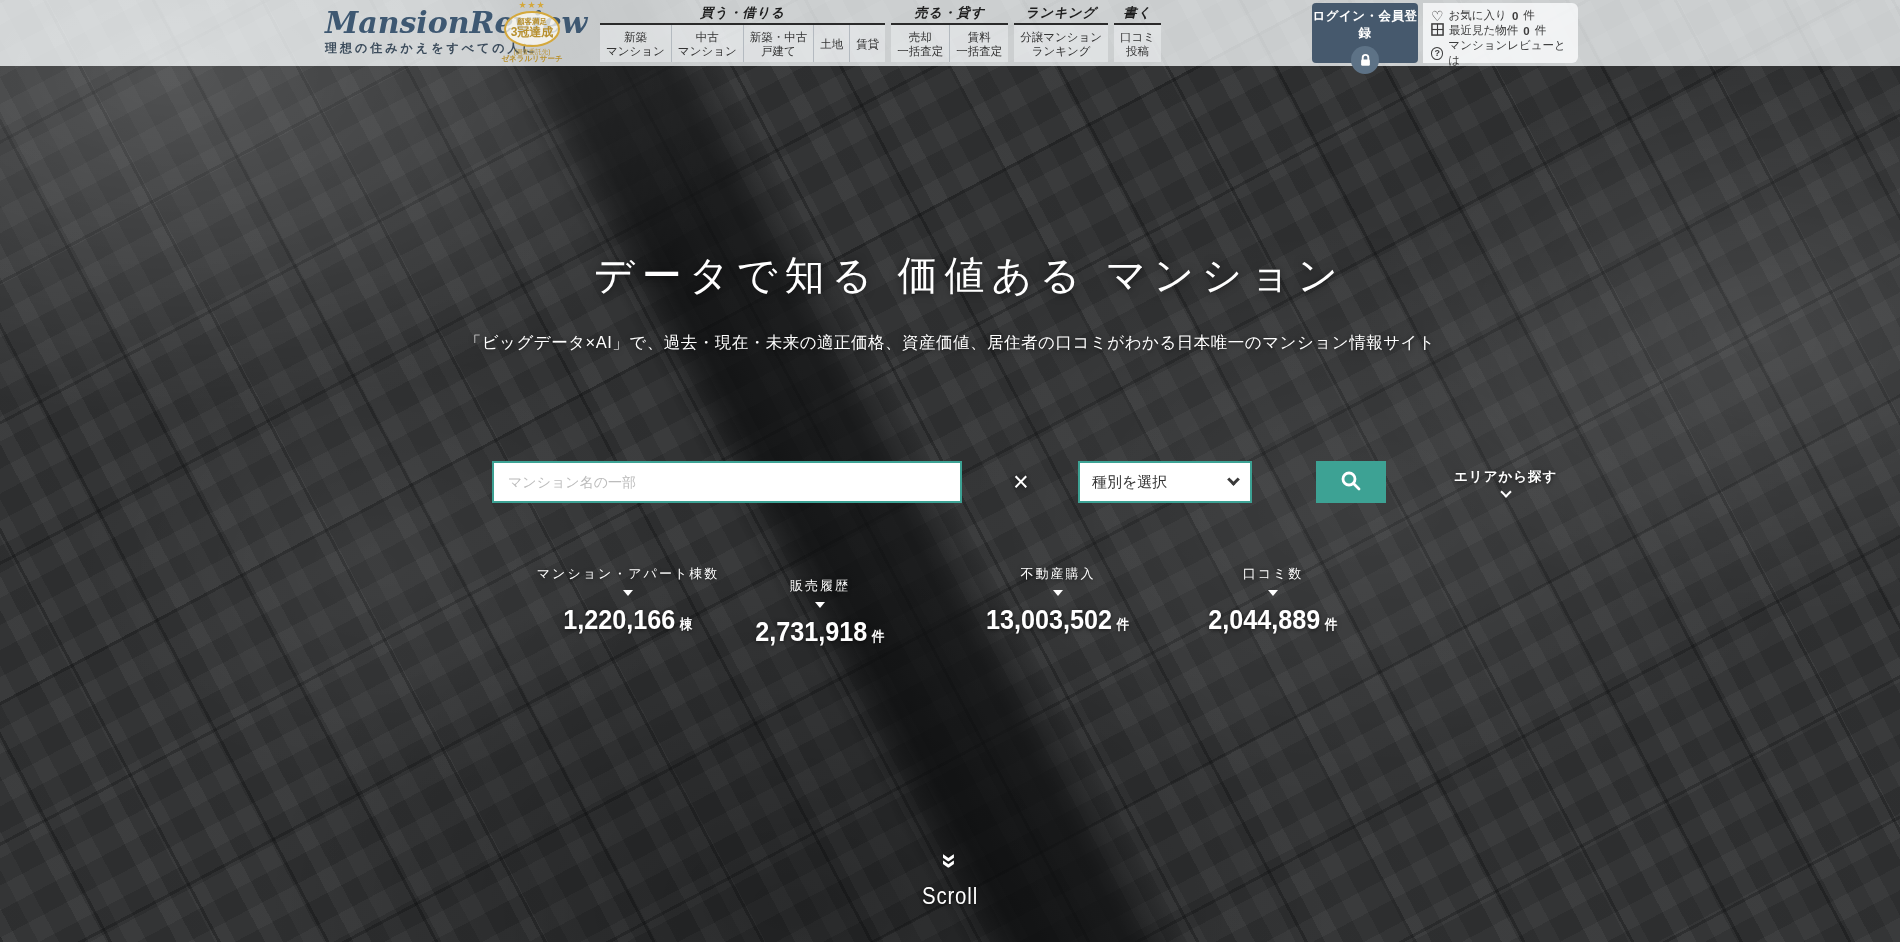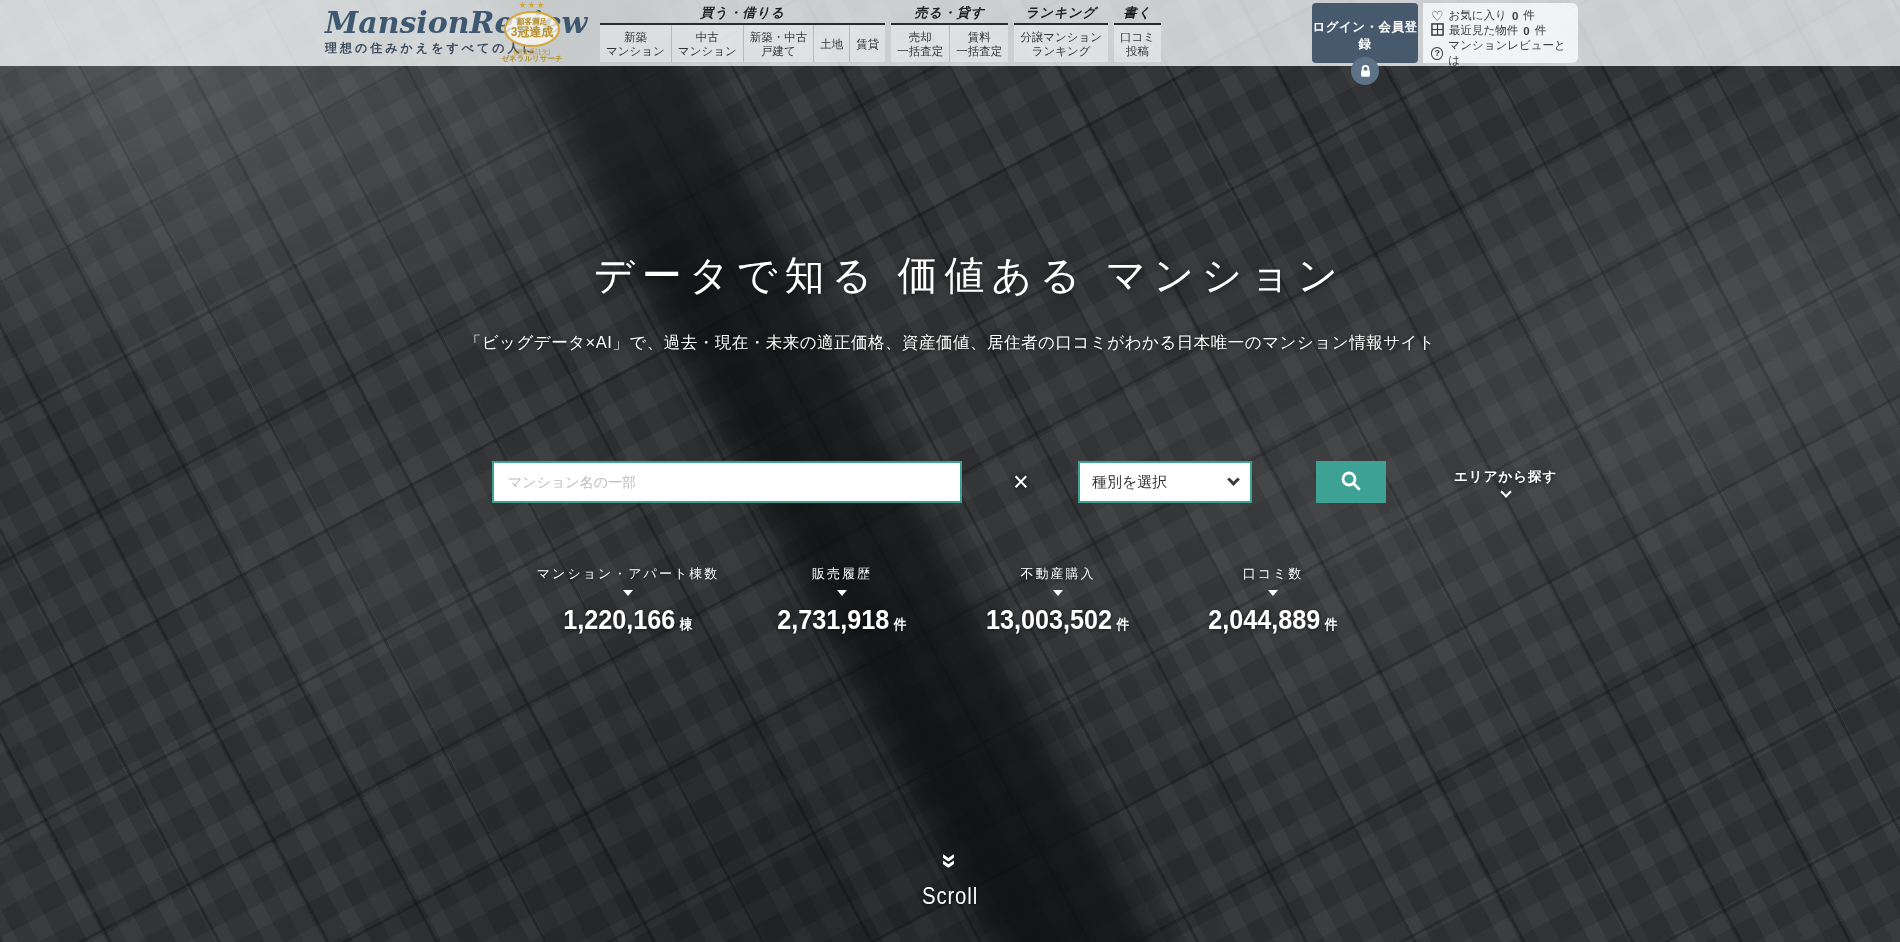--- a/index.html
+++ b/index.html
@@ -44,21 +44,21 @@
   .nav { position:absolute; left:600px; top:4px; height:58px; display:flex; gap:6px; }
   .nav-group { display:flex; flex-direction:column; }
   .nav-group-label { height:18px; text-align:center; font-size:13px; font-weight:bold; color:#1e1e1e; letter-spacing:1px;
                      border-bottom:2px solid #2a2a2a; padding-bottom:19px;font-style:italic; }
   .nav-items { flex:1; display:flex; background:rgba(245,247,248,.45); }
   .nav-item { display:flex; flex-direction:column; justify-content:center; align-items:center;
               padding:0 6px; font-size:11.5px; line-height:14px; color:#333; cursor:pointer; text-decoration:none; }
   .nav-item + .nav-item { border-left:1px solid #b4bac0; }
 
   .login-btn { position:absolute; left:1312px; top:3px; width:106px; height:60px; background:#46596d; border:none;
-               border-radius:4px; cursor:pointer; color:#fff; padding-top:16px; }
+               border-radius:4px; cursor:pointer; color:#fff; padding-top:5px; }
   .login-label { font-size:12.5px; font-weight:bold; letter-spacing:.5px; display:block; }
   .login-lock-circle { width:28px; height:28px; border-radius:50%; background:#5d7286; margin:4px auto 0;
                        display:flex; align-items:center; justify-content:center; }
 
   .utility { position:absolute; left:1423px; top:3px; width:155px; height:60px; background:rgba(250,251,252,.8);
              border-radius:0 6px 6px 0; padding:5px 8px; display:flex; flex-direction:column; justify-content:space-between; }
   .util-row { display:flex; align-items:center; gap:5px; font-size:11.5px; color:#3c3c3c; cursor:pointer; }
   .util-count { font-weight:bold; }
   .heart-glyph { font-size:14px; line-height:12px; color:#3c3c3c; }
   .q-circle { width:13px; height:13px; border:1.5px solid #3c3c3c; border-radius:50%; font-size:9px; font-weight:bold;
@@ -82,21 +82,21 @@
   .chev-dark { width:9px; height:9px; border-right:3px solid #3a3a3a; border-bottom:3px solid #3a3a3a;
                transform:rotate(45deg); margin-top:-5px; }
   .search-btn { margin-left:32px; width:70px; height:42px; background:#3da294; border:none; cursor:pointer;
                 display:flex; align-items:center; justify-content:center; }
   .area-link { margin-left:36px; display:flex; flex-direction:column; align-items:center; cursor:pointer; }
   .area-text { color:#fff; font-size:13.5px; font-weight:bold; letter-spacing:1px; text-shadow:0 1px 4px rgba(0,0,0,.6); }
   .chev-white { width:8px; height:8px; border-right:2.5px solid #fff; border-bottom:2.5px solid #fff;
                 transform:rotate(45deg); margin-top:2px; }
 
   .stat { position:absolute; top:565px; width:240px; text-align:center; color:#fff; }
-  .stat-1 { left:508px; } .stat-2 { left:722px; } .stat-3 { left:938px; } .stat-4 { left:1153px; }
+  .stat-1 { left:508px; } .stat-2 { left:700px;margin-top:12px; } .stat-3 { left:938px; } .stat-4 { left:1153px; }
   .stat-label { font-size:13px; letter-spacing:2px; text-shadow:0 1px 4px rgba(0,0,0,.6); }
   .stat-tri { width:0; height:0; border-left:5px solid transparent; border-right:5px solid transparent;
               border-top:6px solid #fff; margin:7px auto 8px; }
   .stat-value-row { display:inline-flex; align-items:baseline; transform:scaleX(.9); transform-origin:center;
                     text-shadow:0 1px 5px rgba(0,0,0,.6); }
   .stat-value { font-size:28px; font-weight:bold; letter-spacing:0; }
   .stat-unit { font-size:14px; font-weight:bold; margin-left:5px; }
 
   .scroll-block { position:absolute; top:850px; left:0; width:100%; text-align:center; color:#fff; cursor:pointer; }
   .scroll-chevrons { display:inline-block; font-size:28px; font-weight:bold; transform:rotate(90deg);

